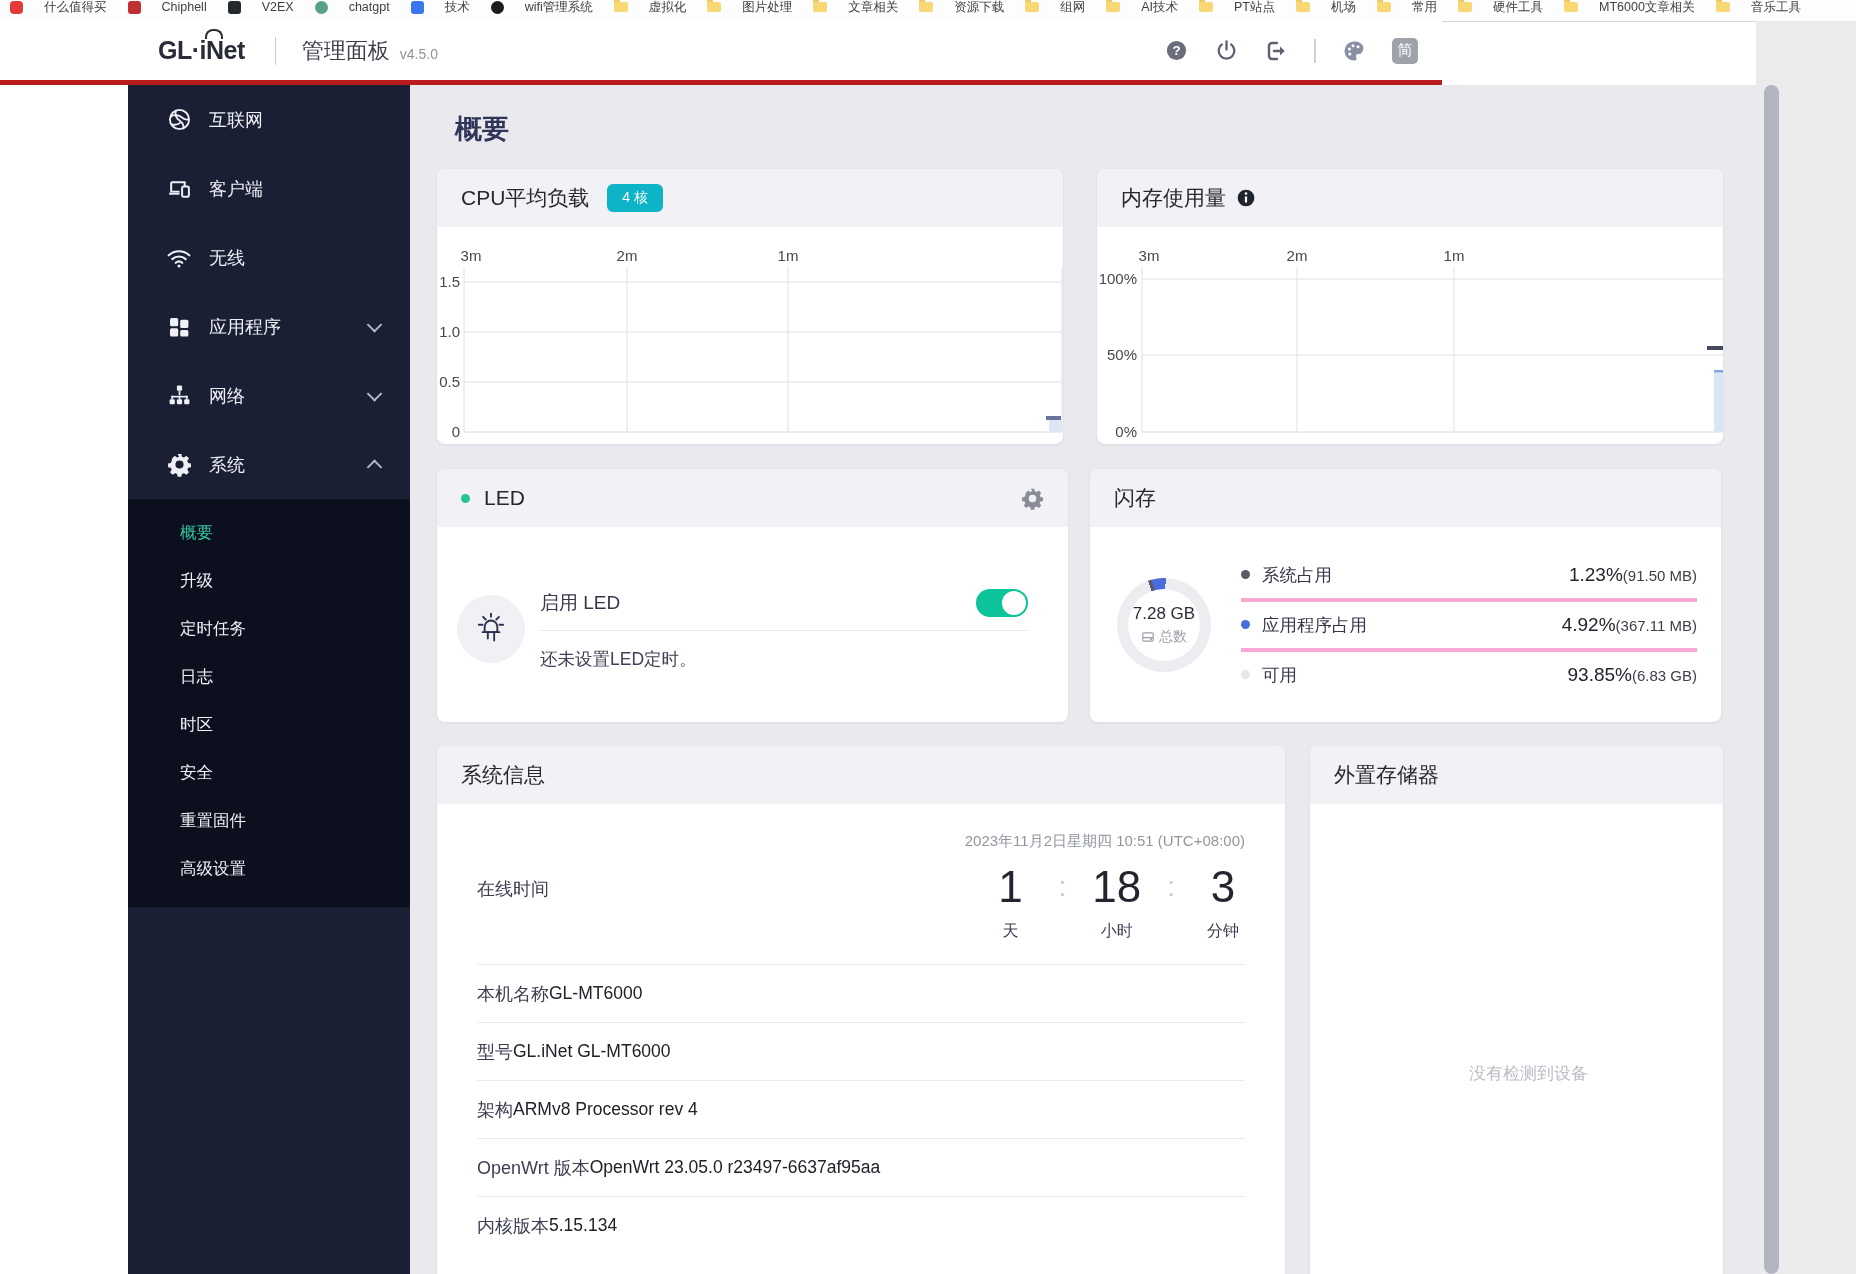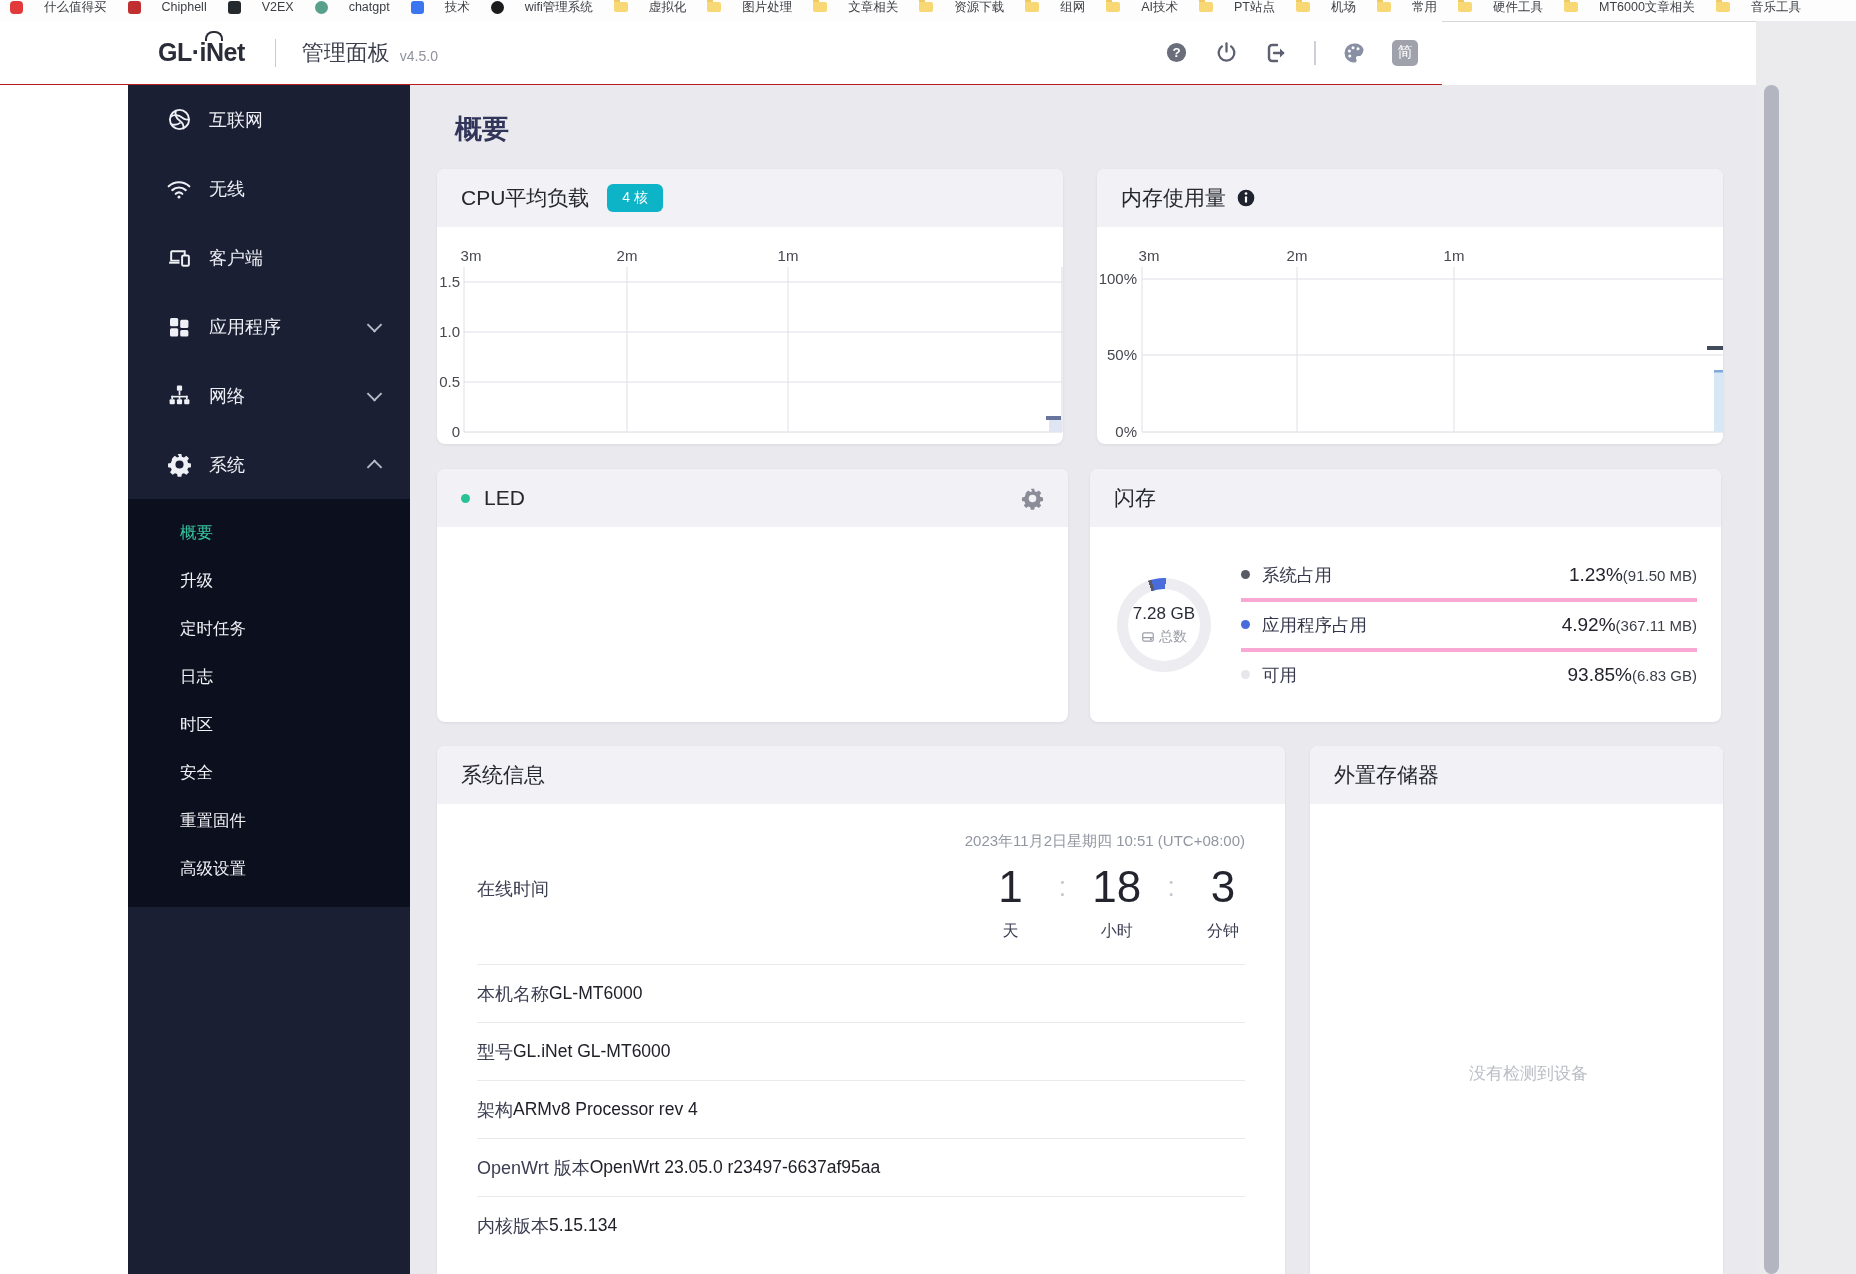--- a/index.html
+++ b/index.html
@@ -20,21 +20,21 @@
   .site-black{background:#1c1c1e;border-radius:50%;}
   .folder{width:14px;height:10px;background:#f8d775;border-radius:1px 2px 2px 2px;position:relative;flex:none;}
   .folder::before{content:"";position:absolute;top:-3px;left:0;width:6px;height:3px;background:#f1c963;border-radius:2px 2px 0 0;}
 
   
   .right-gutter{position:absolute;top:21px;left:1756px;right:0;bottom:0;background:#ebebee;}
   .scroll-thumb{position:absolute;left:8px;top:64px;width:15px;bottom:0;background:#b3b6c1;border-radius:8px;}
 
   
   .app-header{position:absolute;top:21px;left:0;width:1442px;height:64px;background:#fff;
-              border-bottom:1px solid #b91c1c;display:flex;align-items:center;box-sizing:border-box;}
+              border-bottom:5px solid #b91c1c;display:flex;align-items:center;box-sizing:border-box;}
   .logo{margin-left:158px;font-size:25px;font-weight:bold;color:#2a2c38;letter-spacing:-0.5px;position:relative;}
   .logo-arc{position:absolute;left:47px;top:-7px;width:14px;height:8px;border:2px solid #2a2c38;border-bottom:none;
             border-radius:8px 8px 0 0;}
   .hdr-div{width:1px;height:28px;background:#c9cad0;margin:0 26px 0 30px;}
   .hdr-title{font-size:22px;color:#3c3e4c;}
   .hdr-ver{font-size:14px;color:#8f929c;margin-left:10px;padding-top:6px;}
   .hdr-icons{margin-left:auto;margin-right:24px;display:flex;align-items:center;gap:26px;}
   .hicon{width:24px;height:24px;display:flex;align-items:center;justify-content:center;cursor:pointer;}
   .hdr-vdiv{width:2px;height:24px;background:#cfd0d6;}
   .lang-badge{width:26px;height:26px;border-radius:5px;background:#9fa1ab;color:#fff;font-size:15px;
@@ -259,39 +259,39 @@
             <circle cx="12" cy="12" r="9.2"></circle>
             <path d="M3.4 9.5c3-2.5 8-2 11 .5 2.6 2.1 5.4 2.6 6.4 1.4"></path>
             <path d="M8.5 3.3c-1 3.5.5 7.5 3.5 9.7 3 2.2 4.5 5.5 3.5 8.2"></path>
             <path d="M4 16.5c2.8 1 6.5.4 9-1.5"></path>
           </svg>
       </span>
       <span class="nlabel">互联网</span>
     </div>
     <div class="nav-item">
       <span class="nav-icon">
+        <svg width="25" height="25" viewBox="0 0 24 24" fill="none" stroke="#eef0f5" stroke-width="1.9">
+            <path d="M4 6h13v4"></path>
+            <path d="M4 6v9h8"></path>
+            <path d="M2 17h10"></path>
+            <rect x="14.5" y="10" width="6.5" height="10" rx="1.4"></rect>
+          </svg>
+      </span>
+      <span class="nlabel">客户端</span>
+    </div>
+    <div class="nav-item">
+      <span class="nav-icon">
         <svg width="26" height="26" viewBox="0 0 24 24" fill="none" stroke="#eef0f5" stroke-width="2" stroke-linecap="round">
             <path d="M2.5 9.5a14 14 0 0 1 19 0"></path>
             <path d="M5.8 13a9.3 9.3 0 0 1 12.4 0"></path>
             <path d="M9 16.4a4.7 4.7 0 0 1 6 0"></path>
             <circle cx="12" cy="19.3" r="1.4" fill="#eef0f5" stroke="none"></circle>
           </svg>
       </span>
       <span class="nlabel">无线</span>
-    </div>
-    <div class="nav-item">
-      <span class="nav-icon">
-        <svg width="25" height="25" viewBox="0 0 24 24" fill="none" stroke="#eef0f5" stroke-width="1.9">
-            <path d="M4 6h13v4"></path>
-            <path d="M4 6v9h8"></path>
-            <path d="M2 17h10"></path>
-            <rect x="14.5" y="10" width="6.5" height="10" rx="1.4"></rect>
-          </svg>
-      </span>
-      <span class="nlabel">客户端</span>
     </div>
     <div class="nav-item">
       <span class="nav-icon">
         <svg width="24" height="24" viewBox="0 0 24 24" fill="#eef0f5">
             <rect x="3" y="3" width="8.2" height="8.2" rx="1.5"></rect>
             <rect x="13.2" y="4.8" width="8.2" height="8.2" rx="1.5"></rect>
             <rect x="3" y="13.2" width="8.2" height="8.2" rx="1.5"></rect>
             <rect x="13.2" y="15" width="8.2" height="6.4" rx="1.5"></rect>
           </svg>
       </span>
@@ -421,20 +421,41 @@
       <div class="card w631 h253">
         <div class="card-header">
           <span class="led-dot"></span>
           <span class="card-title">LED</span>
           <span style="margin-left:auto;display:flex;">
             <svg width="23" height="23" viewBox="0 0 24 24">
                 <path fill="#8a8d98" d="M10.2 1.8h3.6l.5 2.7 2 .8 2.3-1.6 2.5 2.5-1.6 2.3.8 2 2.7.5v3.6l-2.7.5-.8 2 1.6 2.3-2.5 2.5-2.3-1.6-2 .8-.5 2.7h-3.6l-.5-2.7-2-.8-2.3 1.6-2.5-2.5 1.6-2.3-.8-2-2.7-.5v-3.6l2.7-.5.8-2L4.9 6.2l2.5-2.5 2.3 1.6 2-.8z"></path>
                 <circle cx="12" cy="12" r="3.9" fill="#f1f1f6"></circle>
               </svg>
           </span>
+        </div>
+        <div class="led-body">
+          <div class="led-avatar">
+            <svg width="38" height="38" viewBox="0 0 36 36" fill="none" stroke="#2b3050" stroke-width="1.8" stroke-linecap="round">
+              <path d="M12 21v-5a6 6 0 0 1 12 0v5z"></path>
+              <path d="M10 21h16"></path>
+              <path d="M15 21v6M21 21v8"></path>
+              <path d="M6.5 14h3.5M26 14h3.5"></path>
+              <path d="M10.5 6.5l2.5 2.5M25.5 6.5 23 9"></path>
+              <path d="M18 3.5v3"></path>
+            </svg>
+          </div>
+          <div class="led-col">
+            <div class="led-toggle-row">
+              <span class="led-label">启用 LED</span>
+              <span class="toggle">
+                  <span class="toggle-knob"></span>
+                </span>
+            </div>
+            <div class="led-note">还未设置LED定时。</div>
+          </div>
         </div>
       </div>
 
       <div class="card w631 h253">
         <div class="card-header">
           <span class="card-title">闪存</span>
         </div>
         <div class="flash-body">
           <div class="donut">
             <div class="donut-center">

